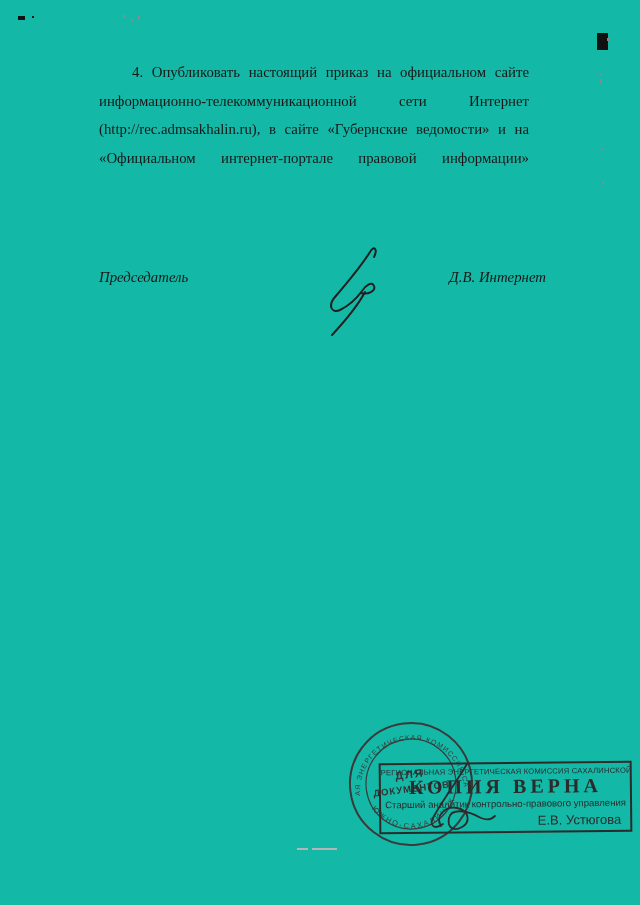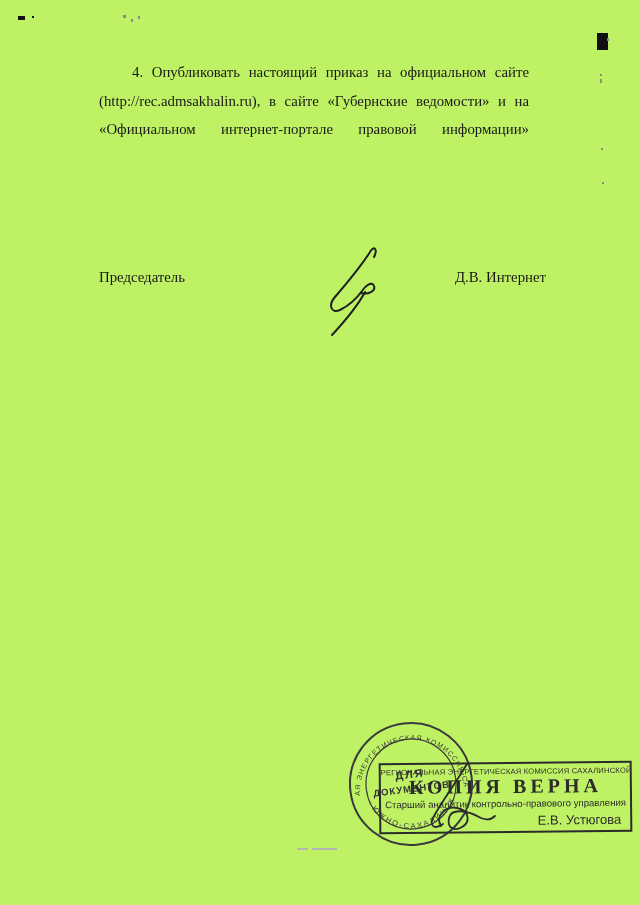--- a/index.html
+++ b/index.html
@@ -1,19 +1,19 @@
 <!DOCTYPE html>
 <html><head>
 <meta charset="utf-8">
 <style>
   html,body{margin:0;padding:0;background:#fff;}
   .page{
     position:relative;
     width:640px;height:905px;
-    background:#bef264;
+    background:#14b8a6;
     overflow:hidden;
     font-family:"Liberation Serif", serif;
     color:#1c1c1c;
   }
   
   .paragraph{
     position:absolute;
     left:99px; top:58px; width:430px;
     font-size:14.8px;
     line-height:28.6px;
@@ -26,21 +26,21 @@
     overflow:hidden;
     white-space:nowrap;
   }
   .pline.indent{ padding-left:33px; }
   .pline.last{ text-align-last:left; white-space:normal; }
   
   .sig-row{
     position:absolute;
     left:99px; top:269px; width:447px;
     display:flex; justify-content:space-between;
-    font-size:14.8px; color:#181818;
+    font-size:14.8px; color:#181818;font-style:italic;
   }
   .signature-svg{ position:absolute; left:295px; top:235px; }
   
   .stamp-area{ position:absolute; left:0; top:0; width:640px; height:905px; pointer-events:none; }
   .round-stamp{
     position:absolute; left:347px; top:720px;
     transform:rotate(-7deg);
   }
   .rect-stamp{
     position:absolute; left:379px; top:762px;
@@ -78,20 +78,21 @@
   .artifact.gray{ background:#8a8a8a; }
   .artifact.faint{ background:#b5b5b5; }
 </style>
 </head>
 <body>
 
 <div class="page">
 
   <div class="paragraph">
     <div class="pline indent">4. Опубликовать настоящий приказ на официальном сайте</div>
+    <div class="pline">информационно-телекоммуникационной сети Интернет</div>
     <div class="pline">(http://rec.admsakhalin.ru), в сайте «Губернские ведомости» и на</div>
     <div class="pline last">«Официальном интернет-портале правовой информации» (www.pravo.gov.ru).</div>
   </div>
 
   <div class="sig-row">
     <span>Председатель</span>
     <span>Д.В. Интернет</span>
   </div>
 
   <svg class="signature-svg" width="115" height="115" viewBox="0 0 115 115" fill="none">

